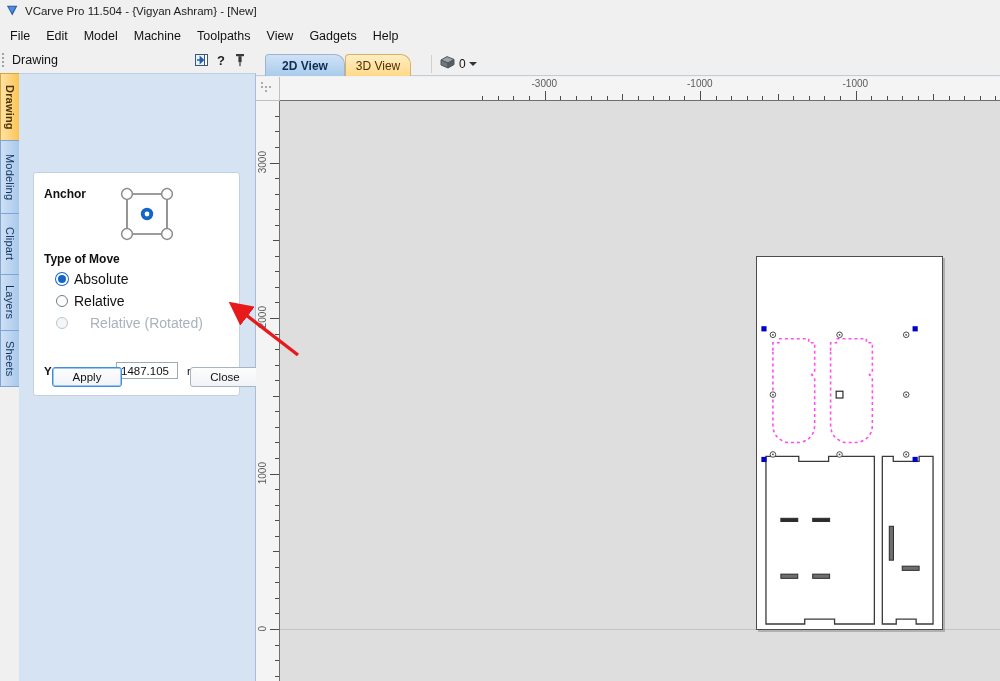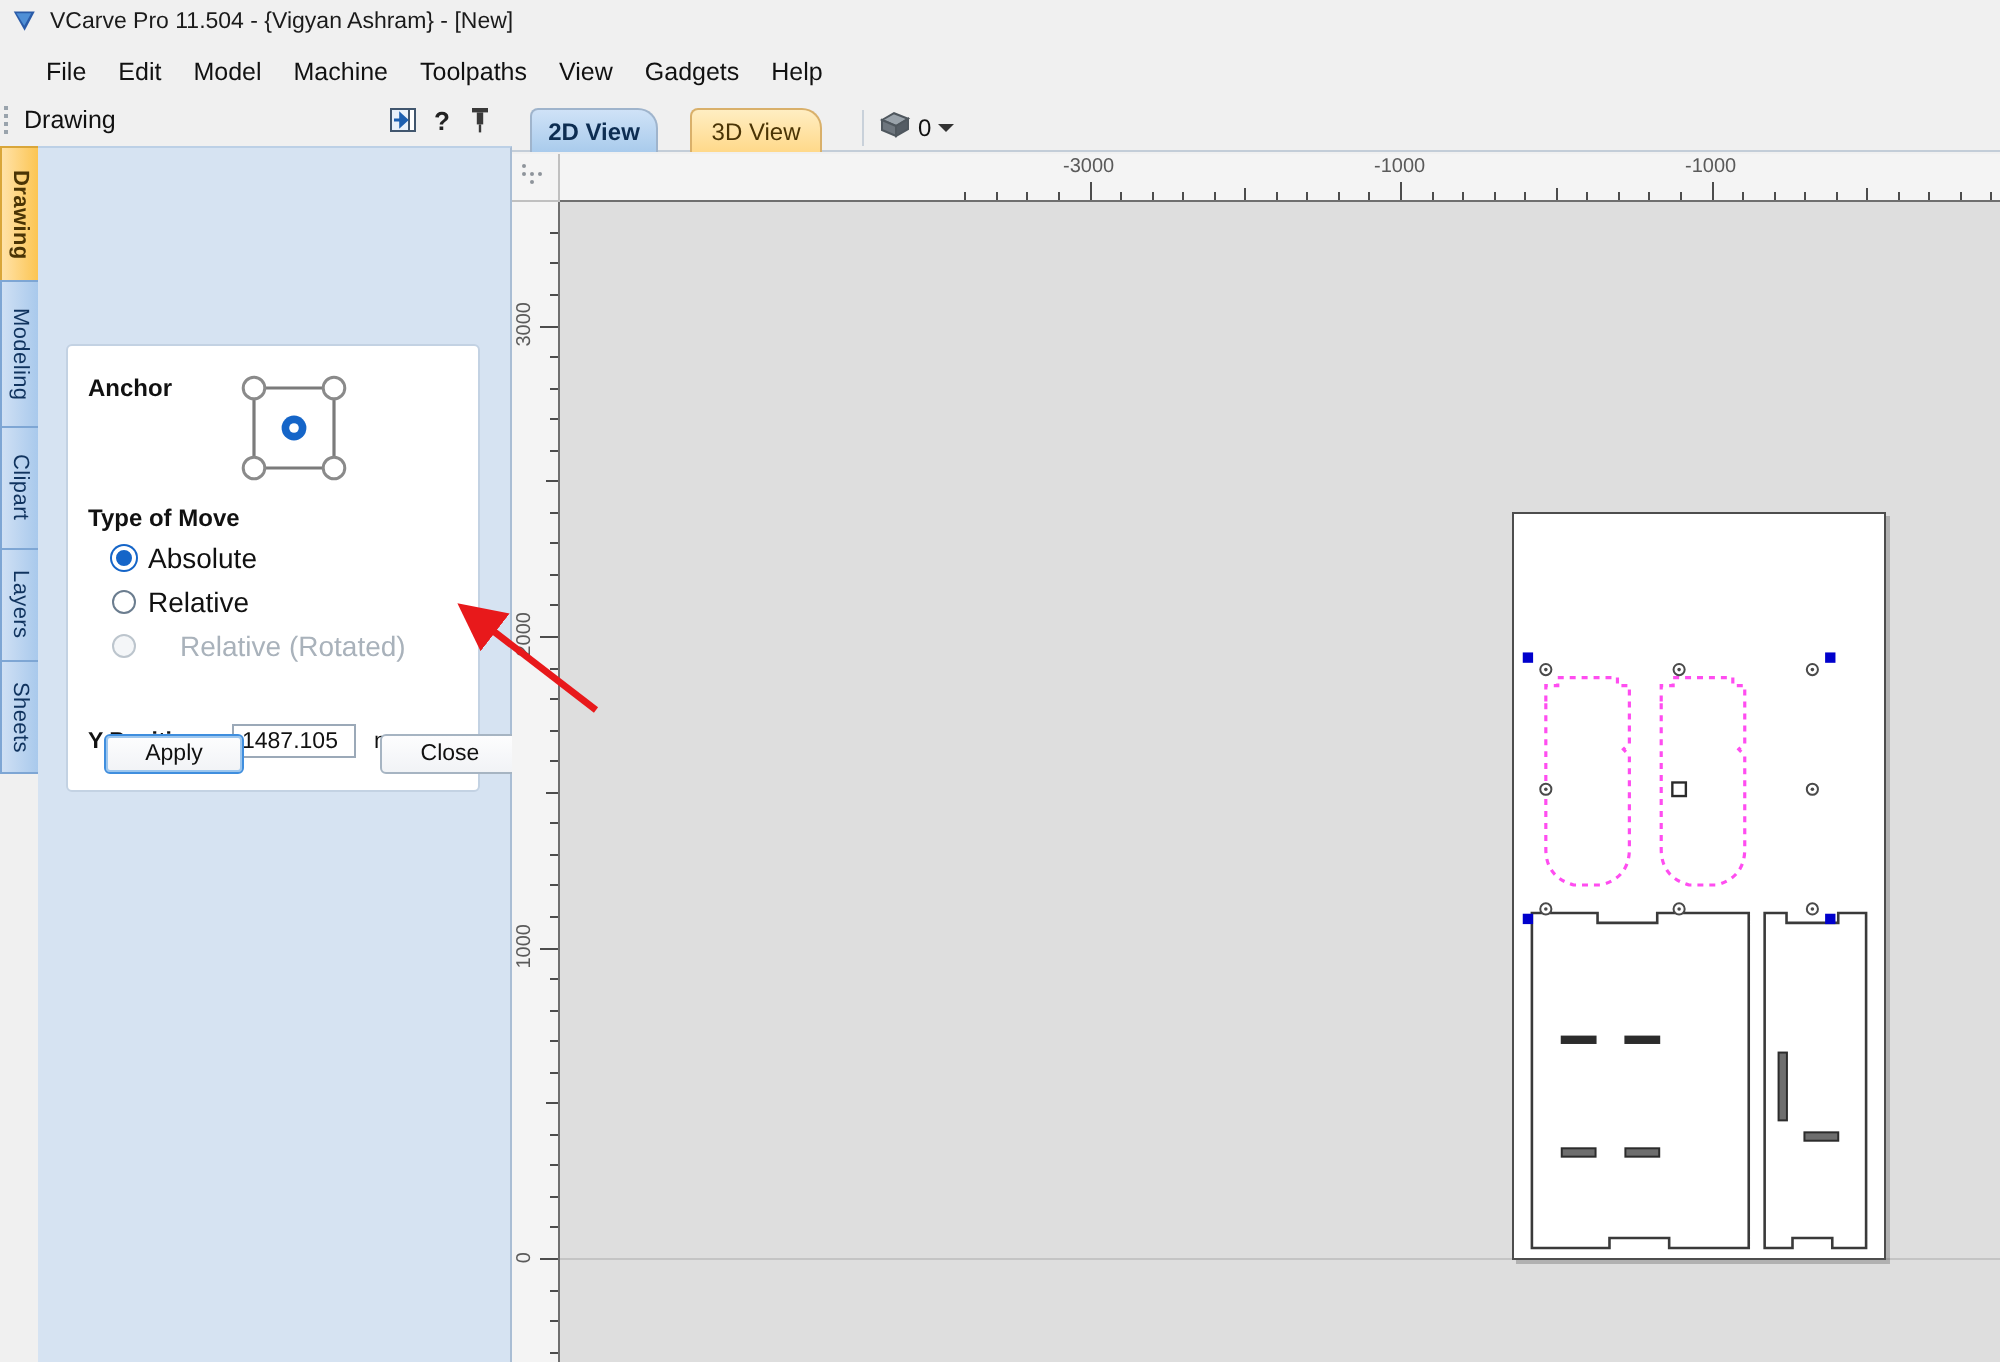--- a/index.html
+++ b/index.html
@@ -12,21 +12,21 @@
   #app{position:relative;width:1000px;height:681px;}
 
   
   #titlebar{position:absolute;left:0;top:0;width:1000px;height:22px;
     background:#f0f0f0;display:flex;align-items:center;padding-left:6px;box-sizing:border-box;}
   #titlebar .tlogo{width:14px;height:14px;margin-right:5px;flex:0 0 auto;}
   #titlebar .ttext{font-size:11.5px;color:#1b1b1b;white-space:nowrap;}
 
   
   #menubar{position:absolute;left:0;top:24px;width:956px;height:24px;
-    background:#f0f0f0;display:flex;align-items:center;padding-left:15px;box-sizing:border-box;}
+    background:#f0f0f0;display:flex;align-items:center;padding-left:2px;box-sizing:border-box;}
   #menubar .mi{font-size:12.5px;color:#111;padding:3px 8px;cursor:default;white-space:nowrap;}
 
   
   #leftpanel{position:absolute;left:0;top:49px;width:256px;height:632px;background:#f0f0f0;}
   #panelheader{position:absolute;left:0;top:0;width:256px;height:22px;
     background:#f0f0f0;display:flex;align-items:center;}
   .dotgrip{width:5px;margin-left:2px;display:flex;flex-direction:column;justify-content:center;gap:2px;height:14px;}
   .dotgrip i{display:block;width:2px;height:2px;background:#9aa4ad;}
   #panelheader .ptitle{font-size:12.5px;color:#111;margin-left:5px;}
   #panelheader .hicons{margin-left:auto;display:flex;align-items:center;gap:5px;padding-right:9px;}
@@ -88,21 +88,21 @@
   #applyBtn{left:33px;top:293px;width:70px;}
   #closeBtn{left:171px;top:293px;width:70px;}
 
   
   #right{position:absolute;left:256px;top:49px;width:744px;height:632px;background:#f0f0f0;}
   #tabbar{position:absolute;left:0;top:0;width:744px;height:28px;background:#f0f0f0;}
   .vtabtop{position:absolute;top:5px;height:22px;box-sizing:border-box;
     font-size:12px;display:flex;align-items:center;justify-content:center;cursor:pointer;
     border:1px solid #9fb4cc;border-bottom:none;
     border-radius:4px 10px 0 0;}
-  #tab2d{left:9px;width:64px;background:linear-gradient(to bottom,#cfe2f7,#a9cbec);color:#0d2d52;font-weight:bold;z-index:2;}
+  #tab2d{left:9px;width:80px;background:linear-gradient(to bottom,#cfe2f7,#a9cbec);color:#0d2d52;font-weight:bold;z-index:2;}
   #tab3d{left:74px;width:66px;background:linear-gradient(to bottom,#ffeec2,#ffd98a);color:#4a3405;border-color:#d9b06a;z-index:1;margin-left:15px;}
   #tabline{position:absolute;left:0;top:26px;width:744px;height:1px;background:#c3cdd8;}
 
   #layerbox{position:absolute;left:183px;top:5px;height:20px;display:flex;align-items:center;gap:3px;cursor:pointer;}
   #layerbox .lsep{position:absolute;left:-8px;top:1px;width:1px;height:18px;background:#c9d1da;}
   .lnum{font-size:12px;color:#111;}
   .caret{width:0;height:0;border-left:4px solid transparent;border-right:4px solid transparent;border-top:4px solid #333;}
 
   
   #corner{position:absolute;left:0;top:28px;width:24px;height:24px;background:#f4f4f4;border-right:1px solid #c0c0c0;border-bottom:1px solid #c0c0c0;box-sizing:border-box;}

